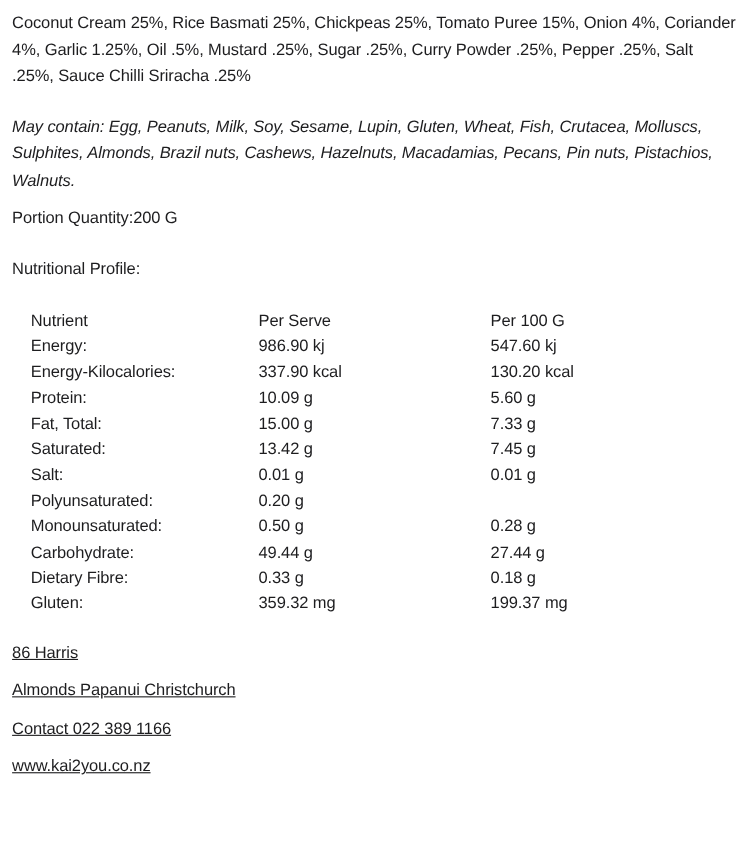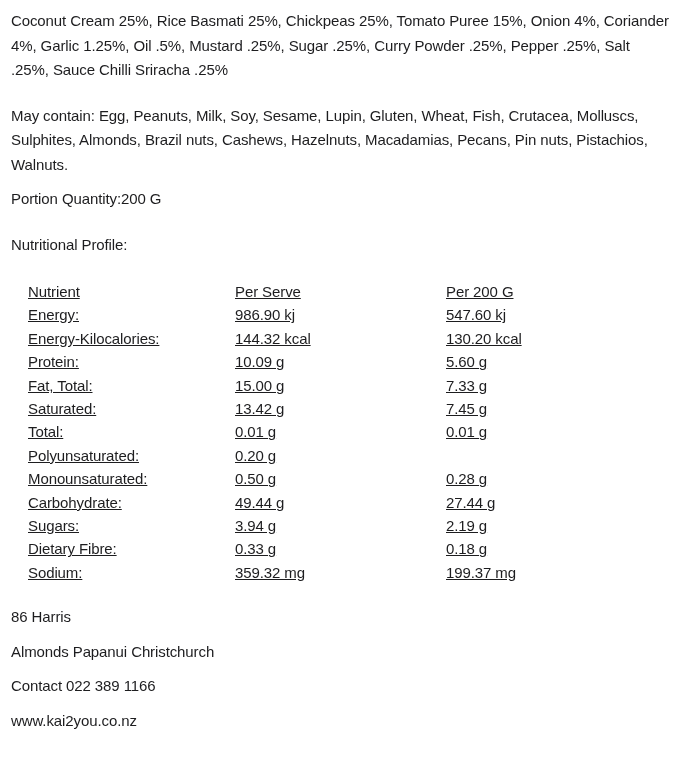--- a/index.html
+++ b/index.html
@@ -17,115 +17,111 @@
     color: #1d1d1f;
     letter-spacing: -0.1px;
     overflow: hidden;
   }
   .para {
     margin: 0 0 21px 0;
     line-height: 24.5px;
   }
   .para.tight {
     margin-bottom: 10px;
+    font-style: italic;
   }
   .nutrition-table {
     margin: 0 0 21px 17px;
   }
   .nutrition-row {
     display: grid;
     grid-template-columns: 207px 211px 1fr;
     line-height: 23.4px;
   }
   .cell {
     white-space: nowrap;
-    text-decoration: underline;
   }
   .footer-line {
     margin: 0 0 10px 0;
     line-height: 24.5px;
+    text-decoration: underline;
   }
 </style>
 </head>
 <body>
 
 <main>
 
   <p class="para">Coconut Cream 25%, Rice Basmati 25%, Chickpeas 25%, Tomato Puree 15%, Onion 4%, Coriander 4%, Garlic 1.25%, Oil .5%, Mustard .25%, Sugar .25%, Curry Powder .25%, Pepper .25%, Salt .25%, Sauce Chilli Sriracha .25%</p>
 
 
   <p class="para tight">May contain: Egg, Peanuts, Milk, Soy, Sesame, Lupin, Gluten, Wheat, Fish, Crutacea, Molluscs, Sulphites, Almonds, Brazil nuts, Cashews, Hazelnuts, Macadamias, Pecans, Pin nuts, Pistachios, Walnuts.</p>
 
   <p class="para">Portion Quantity:200 G</p>
 
   <p class="para" style="margin-bottom:23px;">Nutritional Profile:</p>
 
   <section class="nutrition-table">
     <div class="nutrition-row">
       <span class="cell">Nutrient</span>
       <span class="cell">Per Serve</span>
-      <span class="cell">Per 200 G</span>
+      <span class="cell">Per 100 G</span>
     </div>
     <div>
         <div class="nutrition-row">
         <span class="cell">Energy:</span>
         <span class="cell">986.90 kj</span>
         <span class="cell">547.60 kj</span>
       </div>
         <div class="nutrition-row">
         <span class="cell">Energy-Kilocalories:</span>
-        <span class="cell">144.32 kcal</span>
+        <span class="cell">337.90 kcal</span>
         <span class="cell">130.20 kcal</span>
       </div>
         <div class="nutrition-row">
         <span class="cell">Protein:</span>
         <span class="cell">10.09 g</span>
         <span class="cell">5.60 g</span>
       </div>
         <div class="nutrition-row">
         <span class="cell">Fat, Total:</span>
         <span class="cell">15.00 g</span>
         <span class="cell">7.33 g</span>
       </div>
         <div class="nutrition-row">
         <span class="cell">Saturated:</span>
         <span class="cell">13.42 g</span>
         <span class="cell">7.45 g</span>
       </div>
         <div class="nutrition-row">
-        <span class="cell">Total:</span>
+        <span class="cell">Salt:</span>
         <span class="cell">0.01 g</span>
         <span class="cell">0.01 g</span>
       </div>
         <div class="nutrition-row">
         <span class="cell">Polyunsaturated:</span>
         <span class="cell">0.20 g</span>
       </div>
         <div class="nutrition-row">
         <span class="cell">Monounsaturated:</span>
         <span class="cell">0.50 g</span>
         <span class="cell">0.28 g</span>
       </div>
         <div class="nutrition-row">
         <span class="cell">Carbohydrate:</span>
         <span class="cell">49.44 g</span>
         <span class="cell">27.44 g</span>
       </div>
         <div class="nutrition-row">
-        <span class="cell">Sugars:</span>
-        <span class="cell">3.94 g</span>
-        <span class="cell">2.19 g</span>
-      </div>
-        <div class="nutrition-row">
         <span class="cell">Dietary Fibre:</span>
         <span class="cell">0.33 g</span>
         <span class="cell">0.18 g</span>
       </div>
         <div class="nutrition-row">
-        <span class="cell">Sodium:</span>
+        <span class="cell">Gluten:</span>
         <span class="cell">359.32 mg</span>
         <span class="cell">199.37 mg</span>
       </div>
       </div>
   </section>
 
   <footer>
     <p class="footer-line">86 Harris</p>
     <p class="footer-line">Almonds Papanui Christchurch</p>
     <p class="footer-line">Contact 022 389 1166</p>

